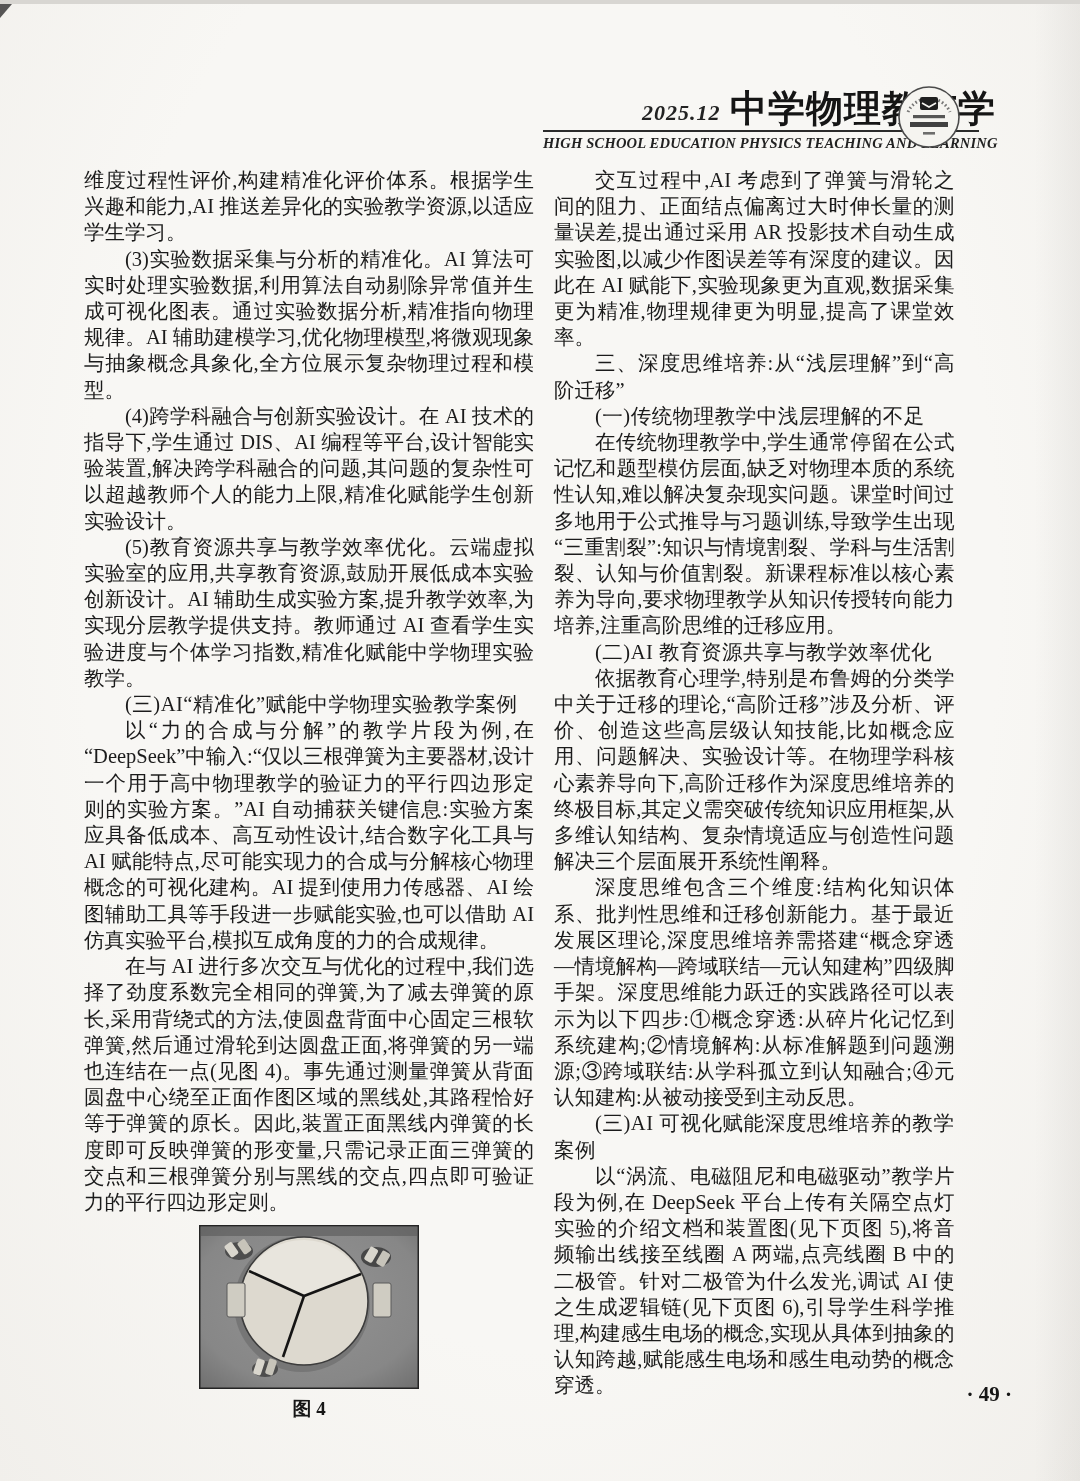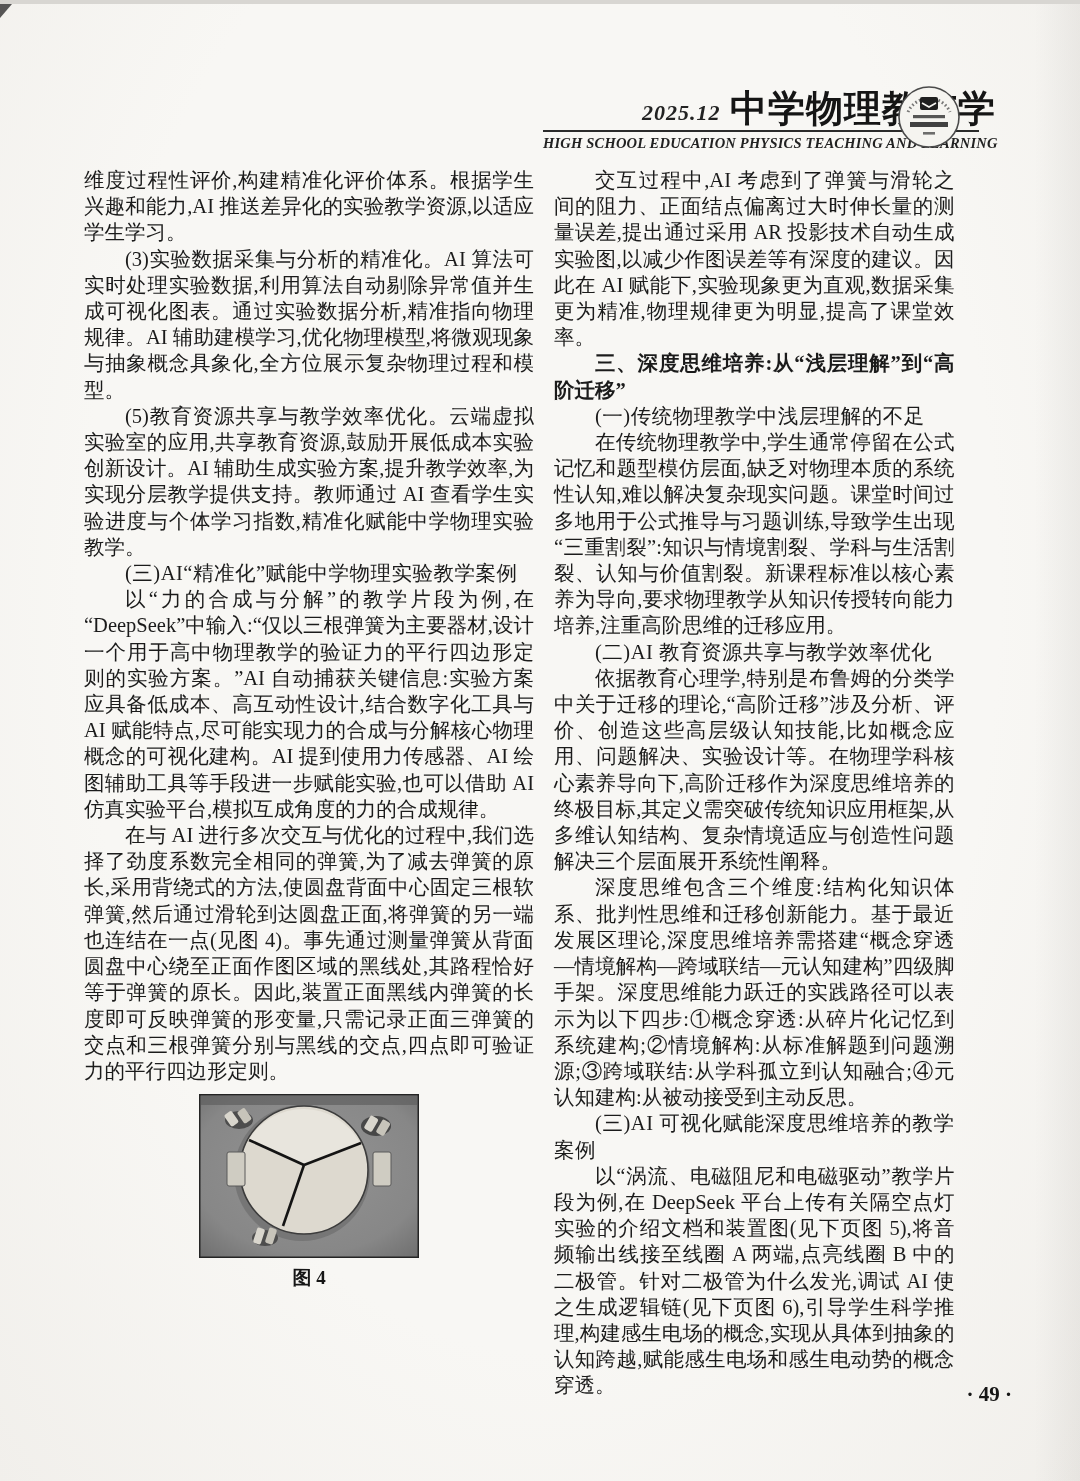--- a/index.html
+++ b/index.html
@@ -31,21 +31,21 @@
   .hdr-seal{position:absolute;left:896px;top:80px;width:66px;height:66px;}
 
   
   .cols{position:absolute;left:84px;top:163px;width:928px;display:flex;gap:20px;}
   .col{width:450px;}
   .col-right{width:458px;display:flex;height:1240px;}
   .para{font-size:20.5px;line-height:26.2px;margin:0;
     text-align:justify;text-justify:inter-character;text-indent:2em;color:#1b1b1b;}
   .para.no-indent{text-indent:0;}
   .para.s-kai{letter-spacing:.5px;}
-  .para.s-bold{font-weight:bold;}
+  .para.s-bold{font-weight:normal;}
 
   
   .fig-wrap{margin:10px auto 0 auto;width:220px;}
   .fig-photo{display:block;width:220px;height:164px;}
   .fig-caption{text-align:center;font-size:19px;font-weight:bold;margin-top:7px;color:#161616;}
 
   
   .footer-row{margin-top:auto;display:flex;align-items:center;}
   .footer-rule{flex:1;height:2px;background:#2e2e2e;margin-right:12px;}
   .page-no{font-size:21px;font-weight:bold;white-space:nowrap;color:#161616;}
@@ -75,20 +75,21 @@
 
   <div class="cols">
 
     <div class="col">
       <div>
 
           <p class="para no-indent">维度过程性评价,构建精准化评价体系。根据学生兴趣和能力,AI 推送差异化的实验教学资源,以适应学生学习。</p>
 
           <p class="para">(3)实验数据采集与分析的精准化。AI 算法可实时处理实验数据,利用算法自动剔除异常值并生成可视化图表。通过实验数据分析,精准指向物理规律。AI 辅助建模学习,优化物理模型,将微观现象与抽象概念具象化,全方位展示复杂物理过程和模型。</p>
 
+          <p class="para">(4)跨学科融合与创新实验设计。在 AI 技术的指导下,学生通过 DIS、AI 编程等平台,设计智能实验装置,解决跨学科融合的问题,其问题的复杂性可以超越教师个人的能力上限,精准化赋能学生创新实验设计。</p>
 
           <p class="para">(5)教育资源共享与教学效率优化。云端虚拟实验室的应用,共享教育资源,鼓励开展低成本实验创新设计。AI 辅助生成实验方案,提升教学效率,为实现分层教学提供支持。教师通过 AI 查看学生实验进度与个体学习指数,精准化赋能中学物理实验教学。</p>
 
           <p class="para s-kai">(三)AI“精准化”赋能中学物理实验教学案例</p>
 
           <p class="para">以“力的合成与分解”的教学片段为例,在“DeepSeek”中输入:“仅以三根弹簧为主要器材,设计一个用于高中物理教学的验证力的平行四边形定则的实验方案。”AI 自动捕获关键信息:实验方案应具备低成本、高互动性设计,结合数字化工具与 AI 赋能特点,尽可能实现力的合成与分解核心物理概念的可视化建构。AI 提到使用力传感器、AI 绘图辅助工具等手段进一步赋能实验,也可以借助 AI 仿真实验平台,模拟互成角度的力的合成规律。</p>
 
           <p class="para">在与 AI 进行多次交互与优化的过程中,我们选择了劲度系数完全相同的弹簧,为了减去弹簧的原长,采用背绕式的方法,使圆盘背面中心固定三根软弹簧,然后通过滑轮到达圆盘正面,将弹簧的另一端也连结在一点(见图 4)。事先通过测量弹簧从背面圆盘中心绕至正面作图区域的黑线处,其路程恰好等于弹簧的原长。因此,装置正面黑线内弹簧的长度即可反映弹簧的形变量,只需记录正面三弹簧的交点和三根弹簧分别与黑线的交点,四点即可验证力的平行四边形定则。</p>
         </div>
 

